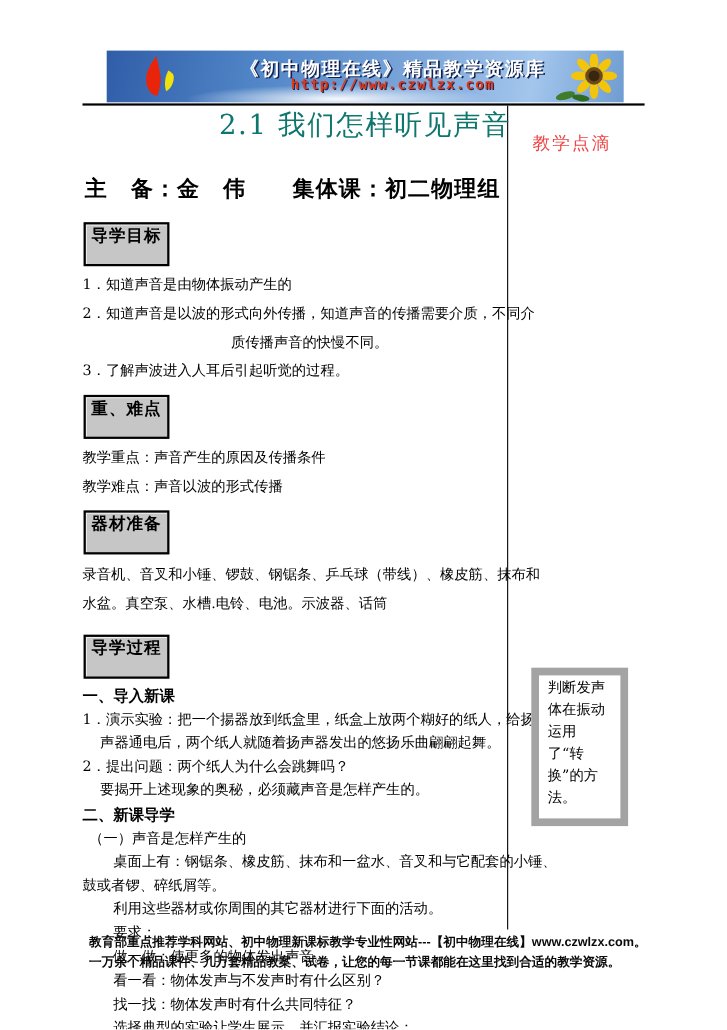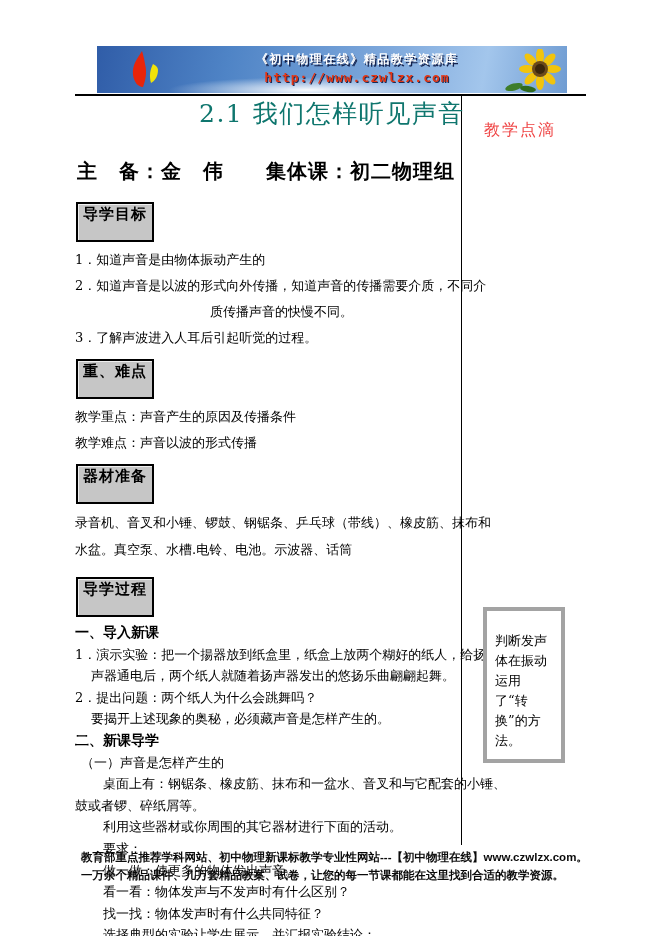--- a/index.html
+++ b/index.html
@@ -14,21 +14,21 @@
     background:linear-gradient(100deg,#305da8 0%,#4f84c6 28%,#7fa9dc 62%,#a3c6ec 82%,#6f9cd2 100%);
     overflow:hidden;
   }
   .banner::after {
     content:""; position:absolute; left:70px; bottom:-10px; width:280px; height:26px;
     background:radial-gradient(ellipse at center, rgba(255,255,255,0.95) 0%, rgba(255,255,255,0) 70%);
   }
   .banner-logo { position:absolute; left:26px; top:3px; z-index:2; }
   .banner-title {
     position:absolute; left:105px; top:5px; width:310px; text-align:center; z-index:2;
-    font-size:12px; font-weight:bold; color:#ffffff; letter-spacing:1.5px;
+    font-size:17px; font-weight:bold; color:#ffffff; letter-spacing:1.5px;
     text-shadow:1.5px 1.5px 0 #14224d; font-family:"DejaVu Serif", serif; white-space:nowrap;
   }
   .banner-url {
     position:absolute; left:105px; top:24px; width:310px; text-align:center; z-index:2;
     font-size:13px; font-weight:bold; color:#e63512; letter-spacing:1px;
     text-shadow:1px 1px 0 #1a2a55; font-family:"DejaVu Sans Mono", monospace; white-space:nowrap;
   }
   .banner-sunflower { position:absolute; right:5px; top:3px; z-index:2; }
 
   
@@ -68,21 +68,21 @@
     font-size:14px; line-height:21.6px; white-space:nowrap;
   }
   .i1 { padding-left:17px;text-align:center; }  
   .i2 { padding-left:16px; }  
   .i3 { padding-left:28px; }  
   .i4 { padding-left:6px; }   
 
   
   .margin-note {
     position:absolute; left:483px; top:607px; width:58px; z-index:2;
-    border:4px solid #a3a3a3; padding:20px 8px 8px 8px;
+    border:7px solid #a3a3a3; padding:2px 8px 8px 8px;
     font-size:13px; line-height:20px; background:#fff;
   }
 
   
   .footer {
     position:absolute; left:81px; top:849px; width:513px; z-index:2;
     font-family:"Liberation Sans", sans-serif; font-weight:bold;
     font-size:11.5px; line-height:17.5px; color:#0a0a0a;
   }
 </style>

